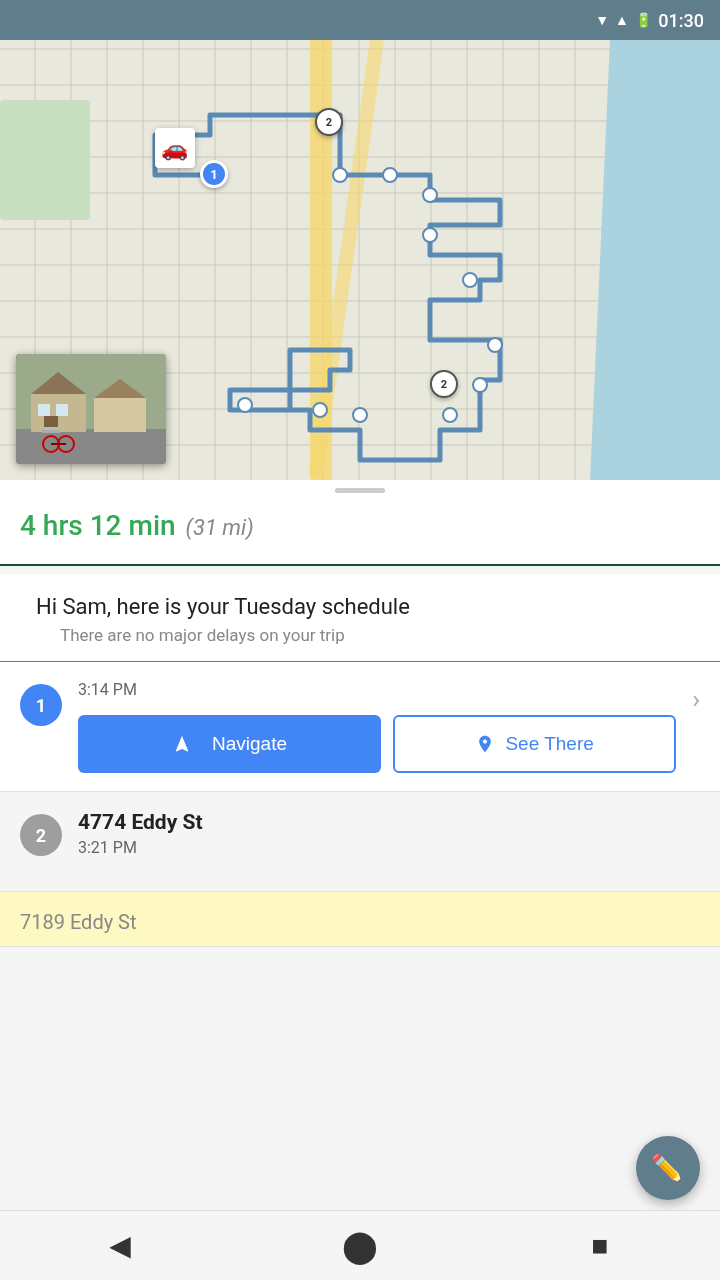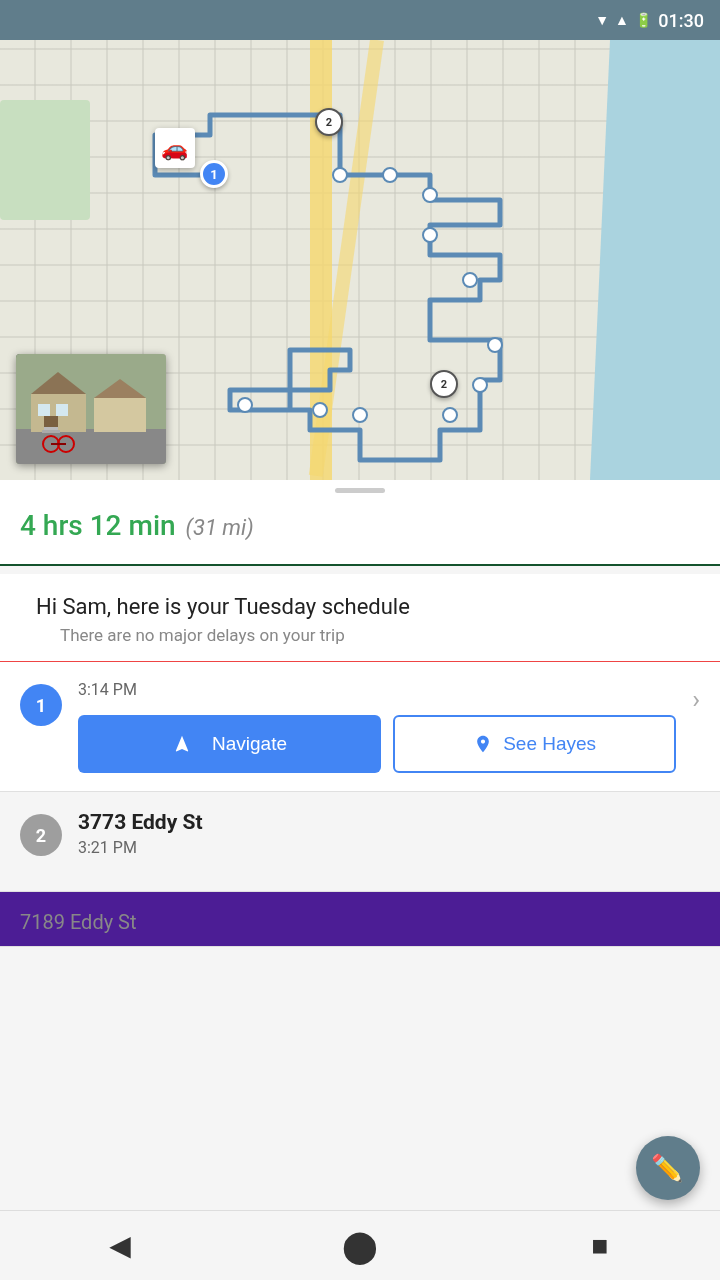--- a/index.html
+++ b/index.html
@@ -323,21 +323,21 @@
       justify-content: center;
       cursor: pointer;
     }
     .nav-btn-icon {
       font-size: 28px;
       color: #333;
     }
 
     
     .stop-item-partial {
-      background: #4c1d95;
+      background: #fef9c3;
       padding: 18px 20px;
       border-bottom: 1px solid #e0e0e0;
       overflow: hidden;
       height: 55px;
     }
     .partial-address {
       font-size: 20px;
       color: #888;
     }
 
@@ -493,33 +493,33 @@
         <button class="btn-navigate">
           <svg width="20" height="20" viewBox="0 0 24 24" fill="white">
             <path d="M12 2L4.5 20.29l.71.71L12 18l6.79 3 .71-.71z"></path>
           </svg>
           <span>Navigate</span>
         </button>
         <button class="btn-see-route">
           <svg width="20" height="20" viewBox="0 0 24 24">
             <path d="M12 2C8.13 2 5 5.13 5 9c0 5.25 7 13 7 13s7-7.75 7-13c0-3.87-3.13-7-7-7zm0 9.5c-1.38 0-2.5-1.12-2.5-2.5s1.12-2.5 2.5-2.5 2.5 1.12 2.5 2.5-1.12 2.5-2.5 2.5z" fill="#4285F4"></path>
           </svg>
-          <span>See Hayes</span>
+          <span>See There</span>
         </button>
       </div>
     </div>
     <div class="chevron-right">›</div>
   </div>
 </div>
 
 <div class="stop-item next">
   <div class="stop-item-inner">
     <div class="stop-number-circle gray">2</div>
     <div class="stop-info">
-      <div class="stop-address">3773 Eddy St</div>
+      <div class="stop-address">4774 Eddy St</div>
       <div class="stop-time">3:21 PM</div>
     </div>
   </div>
 </div>
 
 <div class="stop-item-partial">
   <div class="partial-address">7189 Eddy St</div>
 </div>
 
 <div class="fab">

